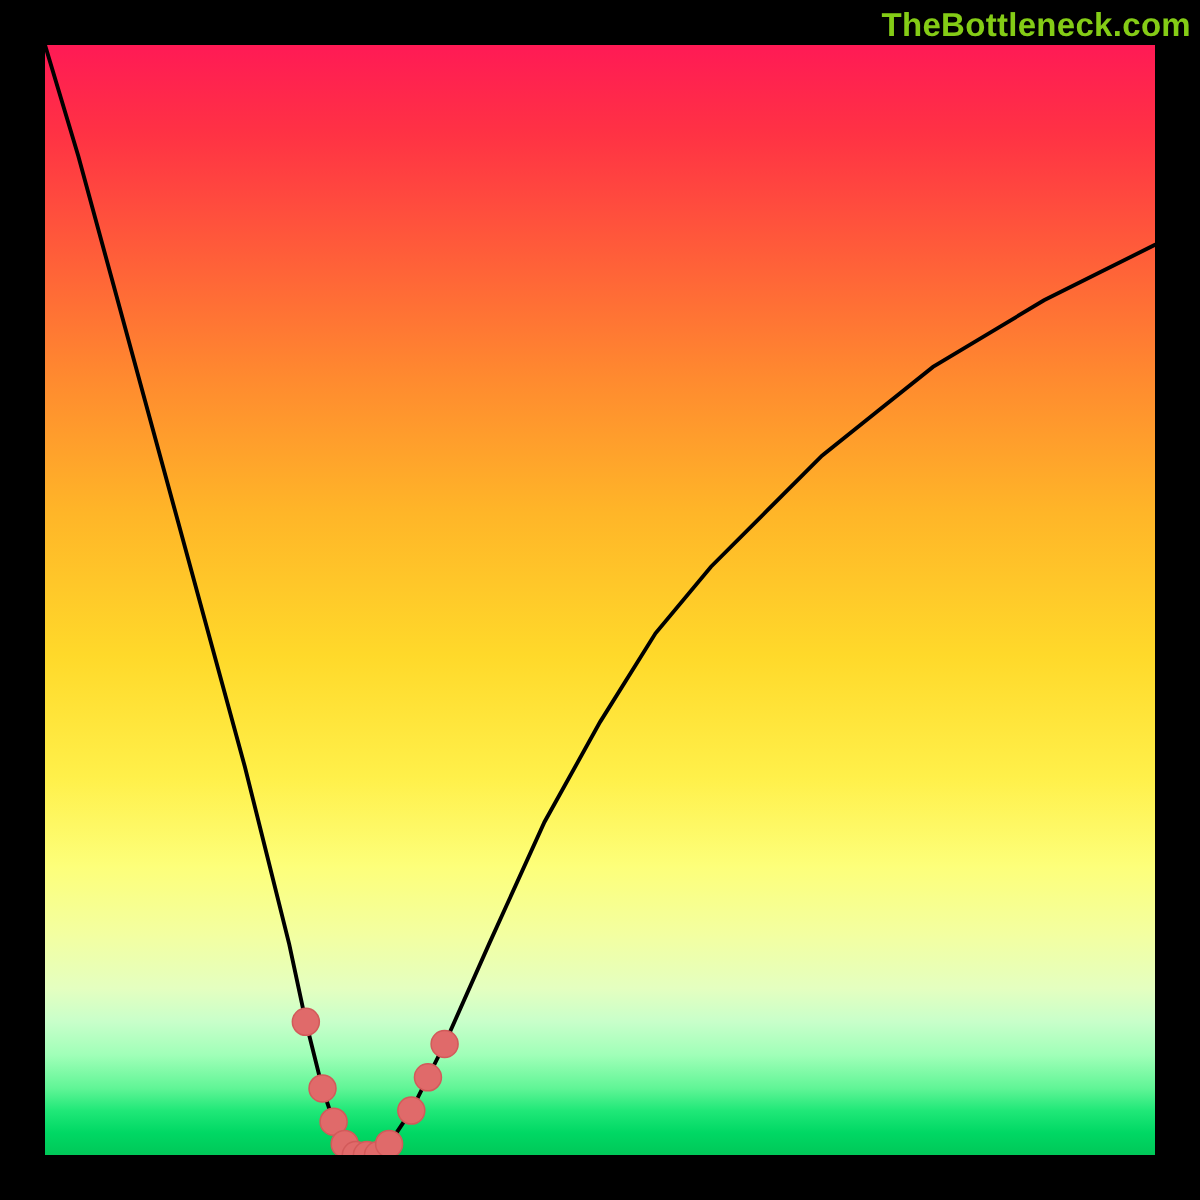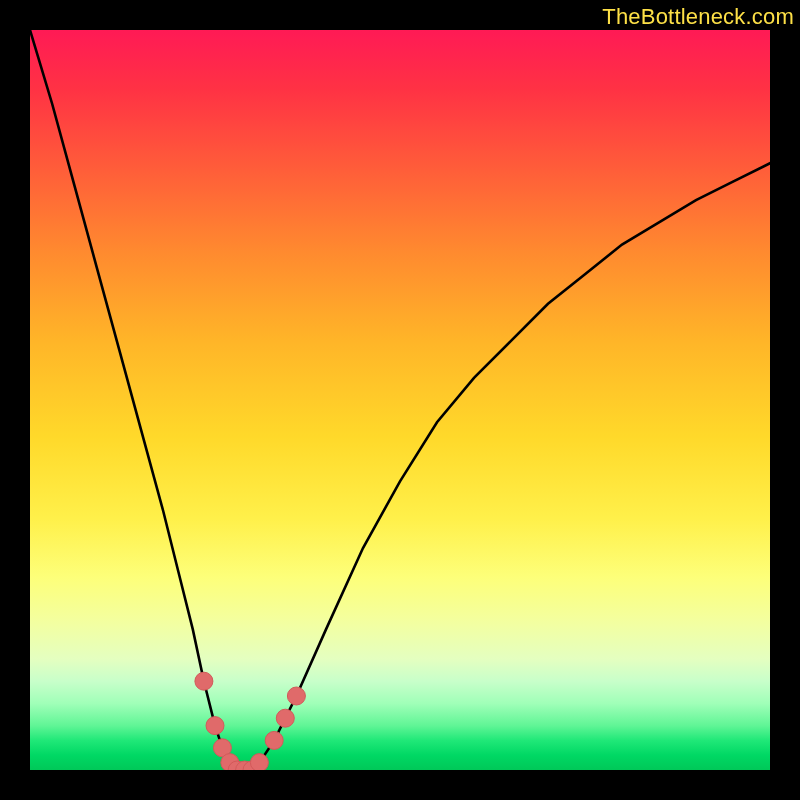--- a/index.html
+++ b/index.html
@@ -47,24 +47,24 @@
     position: absolute;
     left: 0;
     top: 0;
     width: 740px;
     height: 740px;
   }
   .watermark {
     position: absolute;
     right: 6px;
     top: 4px;
-    color: #fde047;
+    color: #84cc16;
     font-size: 22px;
     letter-spacing: 0.2px;
-    font-weight: 400;
+    font-weight: 700;
   }
 </style>
 </head>
 <body>
 
 <div class="frame">
   <div class="plot">
     <svg class="curve-svg" viewBox="0 0 740 740" preserveAspectRatio="none">
       <path id="curve-path" fill="none" stroke="#000000" stroke-width="2.6" stroke-linecap="round" d="M0.00 0.00 L22.20 74.00 L44.40 155.40 L66.60 236.80 L88.80 318.20 L111.00 399.60 L133.20 481.00 L148.00 540.20 L162.80 599.40 L173.90 651.20 L185.00 695.60 L192.40 717.80 L199.80 732.60 L207.20 740.00 L214.60 740.00 L222.00 740.00 L229.40 732.60 L244.20 710.40 L266.40 666.00 L296.00 599.40 L333.00 518.00 L370.00 451.40 L407.00 392.20 L444.00 347.80 L481.00 310.80 L518.00 273.80 L555.00 244.20 L592.00 214.60 L629.00 192.40 L666.00 170.20 L703.00 151.70 L740.00 133.20"></path>
       <g id="marker-group">

